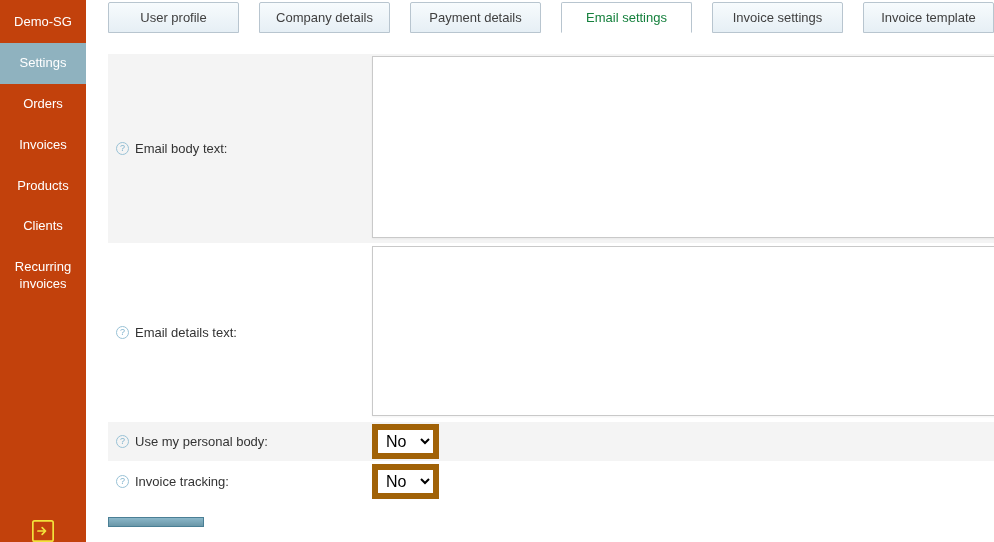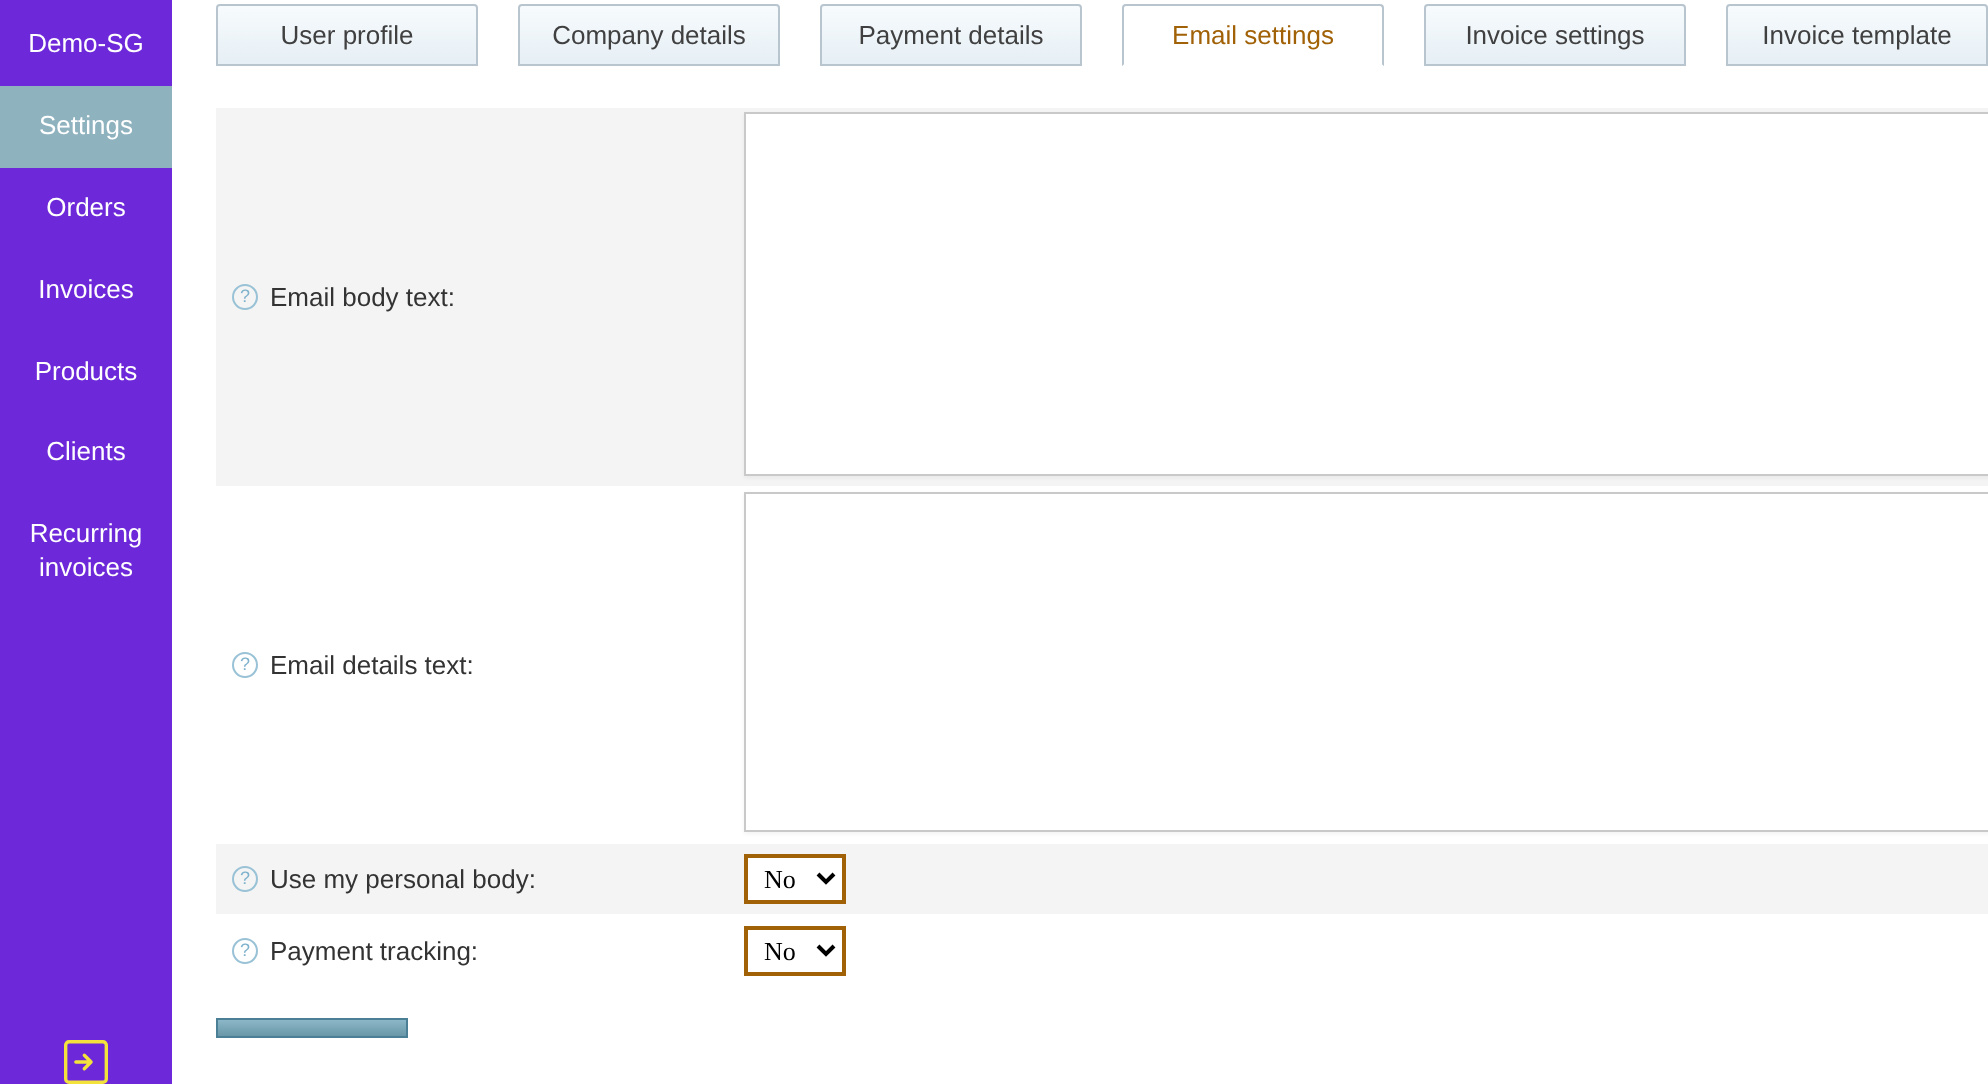--- a/index.html
+++ b/index.html
@@ -13,21 +13,21 @@
     overflow: hidden;
     position: relative;
   }
   .layout {
     display: flex;
     width: 100%;
     height: 100%;
   }
   .sidebar {
     width: 86px;
-    background: #6d28d9;
+    background: #c2410c;
     display: flex;
     flex-direction: column;
     align-items: stretch;
     padding-top: 2px;
   }
   .sidebar .nav-item {
     color: #fff;
     text-align: center;
     padding: 12px 4px;
     font-size: 13px;
@@ -66,21 +66,21 @@
     padding: 7px 0;
     width: 148px;
     text-align: center;
     cursor: pointer;
     border-top-left-radius: 2px;
     border-top-right-radius: 2px;
   }
   .tab.active {
     background: #ffffff;
     border-bottom-color: #ffffff;
-    color: #a16207;
+    color: #15803d;
   }
 
   .content {
     padding-top: 20px;
     padding-right: 0;
     width: 908px;
   }
 
   .form-row {
     display: flex;
@@ -131,23 +131,23 @@
     width: 640px;
     height: 170px;
     border: 1px solid #c9c9c9;
     resize: none;
     font-family: inherit;
     font-size: 12px;
     padding: 4px;
     box-shadow: 0 1px 2px rgba(0,0,0,0.05);
   }
   select.sel {
-    border: 2px solid #a16207;
-    font-family: Liberation Serif, serif;
-    font-size: 13px;
+    border: 6px solid #a16207;
+    font-family: Liberation Sans, sans-serif;
+    font-size: 16px;
     padding: 2px 4px;
     background: #fff;
   }
 
   .footer-btn-row {
     margin-top: 16px;
     padding-left: 0;
   }
   .btn-primary-stub {
     width: 96px;
@@ -216,21 +216,21 @@
           <span>Use my personal body:</span>
         </div>
         <div class="field-cell">
           <select class="sel"><option value="No">No</option><option value="Yes">Yes</option></select>
         </div>
       </div>
 
       <div class="form-row">
         <div class="label-cell">
           <span class="help-icon">?</span>
-          <span>Payment tracking:</span>
+          <span>Invoice tracking:</span>
         </div>
         <div class="field-cell">
           <select class="sel"><option value="No">No</option><option value="Yes">Yes</option></select>
         </div>
       </div>
 
       <div class="footer-btn-row">
         <div class="btn-primary-stub"></div>
       </div>
 

